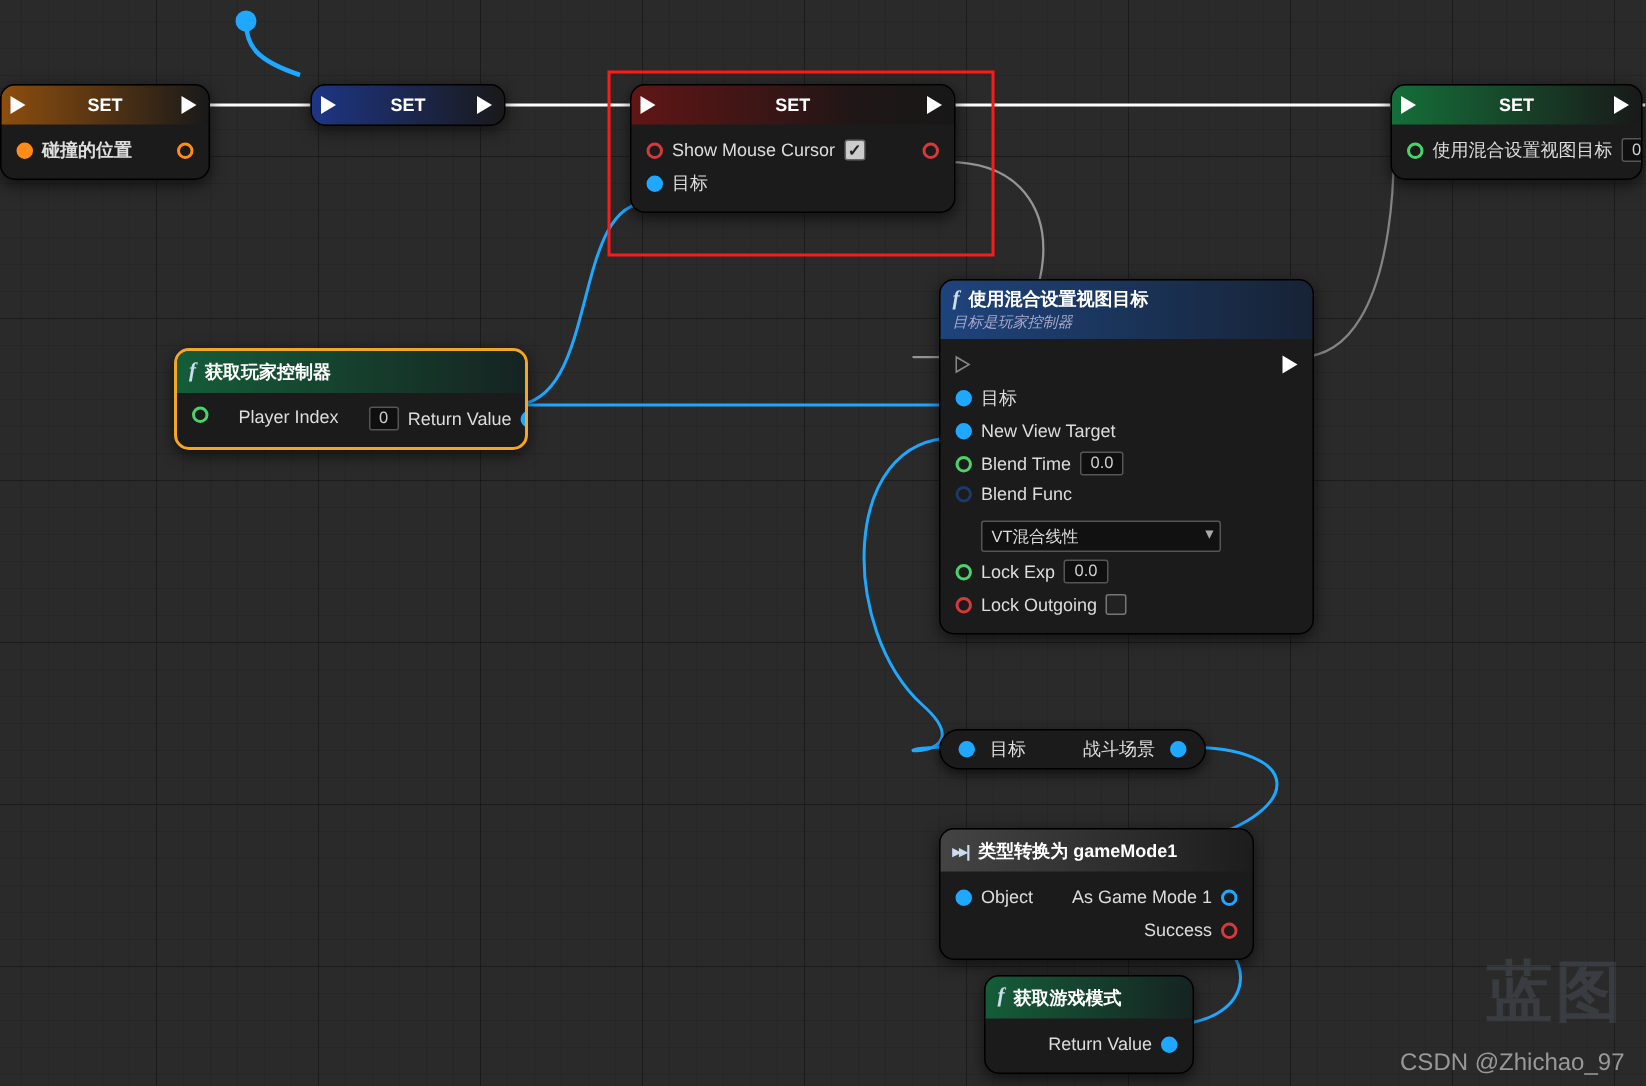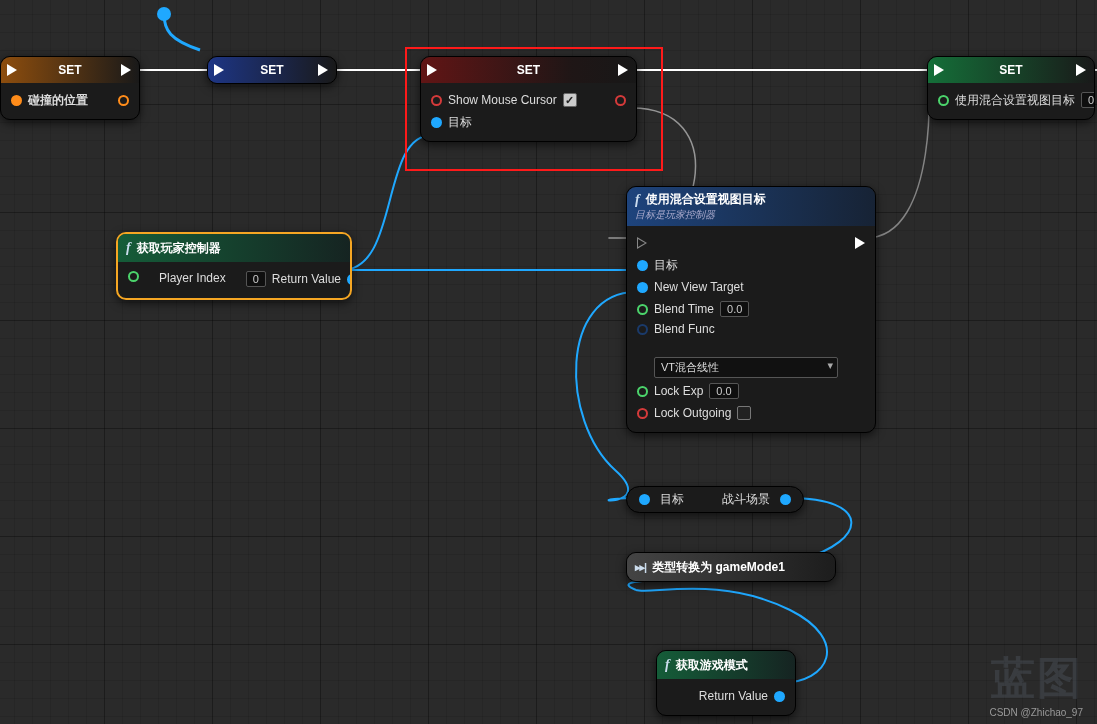--- a/index.html
+++ b/index.html
@@ -89,25 +89,25 @@
   .red-outline {
     position:absolute; border:2px solid #ff1a1a; background:transparent; pointer-events:none;
   }
 
   .pill {
     position:absolute; background:#1b1b1b; border:1px solid #000; border-radius:14px;
     display:flex; align-items:center; padding:4px 12px; gap:10px; box-shadow:0 3px 8px rgba(0,0,0,0.6);
   }
 
   .watermark {
-    position:absolute; right:14px; bottom:16px; color:rgba(170,200,230,0.12);
+    position:absolute; right:14px; bottom:33px; color:rgba(170,200,230,0.12);
     font-size:44px; font-weight:600; letter-spacing:2px; pointer-events:none;
   }
   .credit {
-    position:absolute; right:14px; bottom:6px; color:#999; font-size:10px; pointer-events:none;
+    position:absolute; right:14px; bottom:6px; color:#999; font-size:16px; pointer-events:none;
   }
 
   .fn-icon { font-family: "Times New Roman", serif; font-style:italic; font-size:14px; margin-right:6px; color:#cde; }
   .cast-icon { font-size:11px; margin-right:6px; color:#cde; letter-spacing:-1px; }
 
   .exec-pair { position:absolute; width:12px; height:14px; display:flex; align-items:center; }
 </style>
 </head>
 <body>
 
@@ -256,26 +256,26 @@
     </div>
     <div class="row">
       <span class="pin c-blue solid"></span>
       <span>New View Target</span>
     </div>
     <div class="row">
       <span class="pin c-green"></span>
       <span>Blend Time</span>
       <span class="valbox">0.0</span>
     </div>
-    <div class="row" style="height:auto; flex-direction:column; align-items:flex-start; gap:21px; padding:2px 0;">
+    <div class="row" style="height:auto; flex-direction:column; align-items:flex-start; gap:11px; padding:2px 0;">
       <span style="display:flex;align-items:center;gap:6px;">
         <span class="pin c-darknavy"></span>
         <span>Blend Func</span>
       </span>
-      <span class="select" style="margin-left:17px; width:184px;">VT混合线性</span>
+      <span class="select" style="margin-left:17px; width:160px;">VT混合线性</span>
     </div>
     <div class="row">
       <span class="pin c-green"></span>
       <span>Lock Exp</span>
       <span class="valbox">0.0</span>
     </div>
     <div class="row">
       <span class="pin c-red"></span>
       <span>Lock Outgoing</span>
       <span class="checkbox" style="background:#222;border-color:#777;"></span>
@@ -289,20 +289,36 @@
   <span style="width:18px;"></span>
   <span>战斗场景</span>
   <span class="pin c-blue solid"></span>
 </div>
 
 <div class="node" style="left:626px; top:552px; width:210px;">
   <div class="node-header gray-fn">
     <span class="cast-icon">▸▸|</span>
     <span>类型转换为 gameMode1</span>
   </div>
+  <div class="node-body">
+    <div class="row split">
+      <span style="display:flex;align-items:center;gap:6px;">
+        <span class="pin c-blue solid"></span>
+        <span>Object</span>
+      </span>
+      <span style="display:flex;align-items:center;gap:6px;">
+        <span>As Game Mode 1</span>
+        <span class="pin c-blue"></span>
+      </span>
+    </div>
+    <div class="row right">
+      <span>Success</span>
+      <span class="pin c-red"></span>
+    </div>
+  </div>
 </div>
 
 <div class="node" style="left:656px; top:650px; width:140px;">
   <div class="node-header green-fn">
     <span class="fn-icon">f</span>
     <span>获取游戏模式</span>
   </div>
   <div class="node-body">
     <div class="row right">
       <span>Return Value</span>

